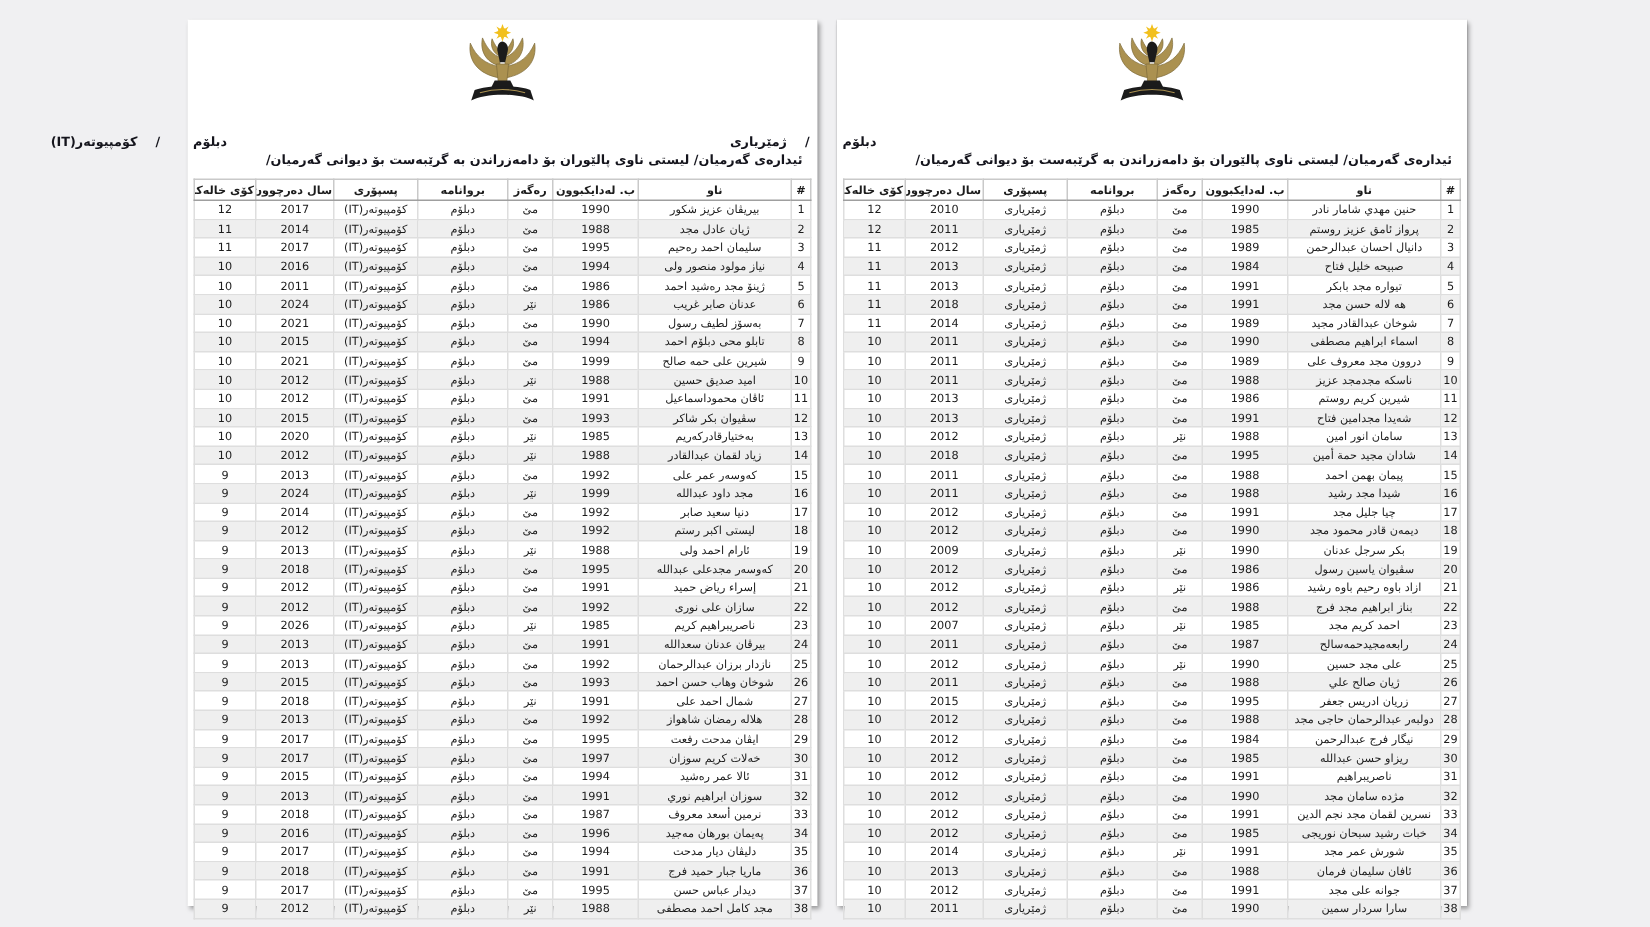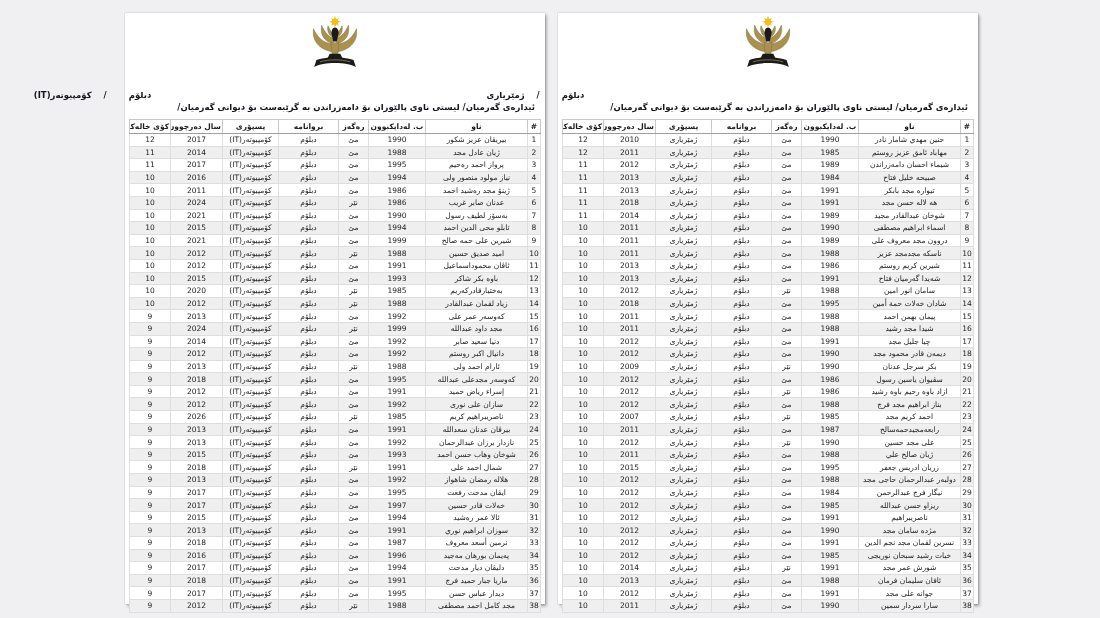--- a/index.html
+++ b/index.html
@@ -133,21 +133,21 @@
           <td>ژیان عادل مجد</td>
           <td>1988</td>
           <td>مێ</td>
           <td>دبلۆم</td>
           <td>کۆمپیوتەر(IT)</td>
           <td>2014</td>
           <td>11</td>
         </tr>
         <tr>
           <td>3</td>
-          <td>پرواز احمد رەحیم</td>
+          <td>سلیمان احمد رەحیم</td>
           <td>1995</td>
           <td>مێ</td>
           <td>دبلۆم</td>
           <td>کۆمپیوتەر(IT)</td>
           <td>2017</td>
           <td>11</td>
         </tr>
         <tr>
           <td>4</td>
           <td>نیاز مولود منصور ولی</td>
@@ -183,21 +183,21 @@
           <td>بەسۆز لطیف رسول</td>
           <td>1990</td>
           <td>مێ</td>
           <td>دبلۆم</td>
           <td>کۆمپیوتەر(IT)</td>
           <td>2021</td>
           <td>10</td>
         </tr>
         <tr>
           <td>8</td>
-          <td>تابلو محی الدین احمد</td>
+          <td>تابلو محی دبلۆم احمد</td>
           <td>1994</td>
           <td>مێ</td>
           <td>دبلۆم</td>
           <td>کۆمپیوتەر(IT)</td>
           <td>2015</td>
           <td>10</td>
         </tr>
         <tr>
           <td>9</td>
           <td>شیرین علی حمه صالح</td>
@@ -223,21 +223,21 @@
           <td>ئاڤان محموداسماعیل</td>
           <td>1991</td>
           <td>مێ</td>
           <td>دبلۆم</td>
           <td>کۆمپیوتەر(IT)</td>
           <td>2012</td>
           <td>10</td>
         </tr>
         <tr>
           <td>12</td>
-          <td>باوه بکر شاکر</td>
+          <td>سڤیوان بکر شاکر</td>
           <td>1993</td>
           <td>مێ</td>
           <td>دبلۆم</td>
           <td>کۆمپیوتەر(IT)</td>
           <td>2015</td>
           <td>10</td>
         </tr>
         <tr>
           <td>13</td>
           <td>بەختیارقادرکەریم</td>
@@ -283,21 +283,21 @@
           <td>دنیا سعید صابر</td>
           <td>1992</td>
           <td>مێ</td>
           <td>دبلۆم</td>
           <td>کۆمپیوتەر(IT)</td>
           <td>2014</td>
           <td>9</td>
         </tr>
         <tr>
           <td>18</td>
-          <td>دانیال اکبر روستم</td>
+          <td>لیستی اکبر رستم</td>
           <td>1992</td>
           <td>مێ</td>
           <td>دبلۆم</td>
           <td>کۆمپیوتەر(IT)</td>
           <td>2012</td>
           <td>9</td>
         </tr>
         <tr>
           <td>19</td>
           <td>ئارام احمد ولی</td>
@@ -403,21 +403,21 @@
           <td>ایڤان مدحت رفعت</td>
           <td>1995</td>
           <td>مێ</td>
           <td>دبلۆم</td>
           <td>کۆمپیوتەر(IT)</td>
           <td>2017</td>
           <td>9</td>
         </tr>
         <tr>
           <td>30</td>
-          <td>خەلات قادر حسین</td>
+          <td>خەلات کریم سوزان</td>
           <td>1997</td>
           <td>مێ</td>
           <td>دبلۆم</td>
           <td>کۆمپیوتەر(IT)</td>
           <td>2017</td>
           <td>9</td>
         </tr>
         <tr>
           <td>31</td>
           <td>ئالا عمر رەشید</td>
@@ -574,31 +574,31 @@
           <td>حنین مهدي شامار نادر</td>
           <td>1990</td>
           <td>مێ</td>
           <td>دبلۆم</td>
           <td>ژمێریاری</td>
           <td>2010</td>
           <td>12</td>
         </tr>
         <tr>
           <td>2</td>
-          <td>مهاباد ئامق عزیز روستم</td>
+          <td>پرواز ئامق عزیز روستم</td>
           <td>1985</td>
           <td>مێ</td>
           <td>دبلۆم</td>
           <td>ژمێریاری</td>
           <td>2011</td>
           <td>12</td>
         </tr>
         <tr>
           <td>3</td>
-          <td>شیماء احسان دامەزراندن</td>
+          <td>دانیال احسان عبدالرحمن</td>
           <td>1989</td>
           <td>مێ</td>
           <td>دبلۆم</td>
           <td>ژمێریاری</td>
           <td>2012</td>
           <td>11</td>
         </tr>
         <tr>
           <td>4</td>
           <td>صبیحه خلیل فتاح</td>
@@ -674,41 +674,41 @@
           <td>شیرین کریم روستم</td>
           <td>1986</td>
           <td>مێ</td>
           <td>دبلۆم</td>
           <td>ژمێریاری</td>
           <td>2013</td>
           <td>10</td>
         </tr>
         <tr>
           <td>12</td>
-          <td>شەیدا گەرمیان فتاح</td>
+          <td>شەیدا مجدامین فتاح</td>
           <td>1991</td>
           <td>مێ</td>
           <td>دبلۆم</td>
           <td>ژمێریاری</td>
           <td>2013</td>
           <td>10</td>
         </tr>
         <tr>
           <td>13</td>
           <td>سامان انور امین</td>
           <td>1988</td>
           <td>نێر</td>
           <td>دبلۆم</td>
           <td>ژمێریاری</td>
           <td>2012</td>
           <td>10</td>
         </tr>
         <tr>
           <td>14</td>
-          <td>شادان خەلات حمة أمین</td>
+          <td>شادان مجید حمة أمین</td>
           <td>1995</td>
           <td>مێ</td>
           <td>دبلۆم</td>
           <td>ژمێریاری</td>
           <td>2018</td>
           <td>10</td>
         </tr>
         <tr>
           <td>15</td>
           <td>پیمان بهمن احمد</td>

